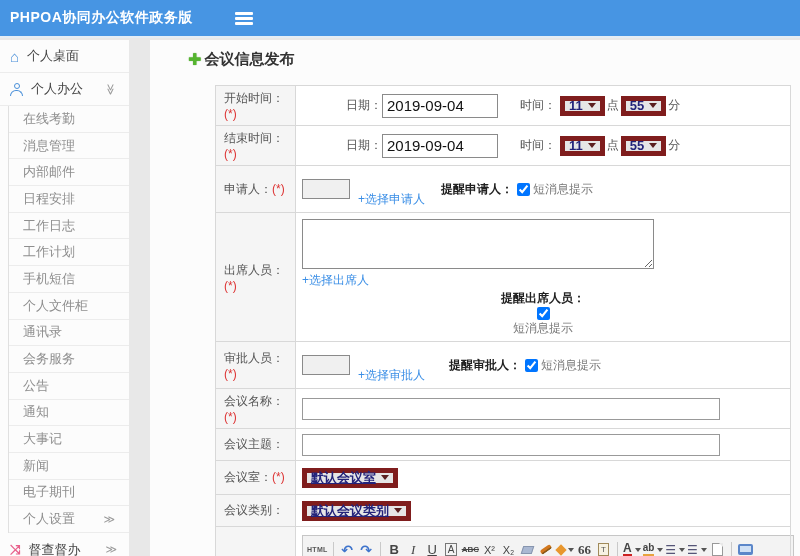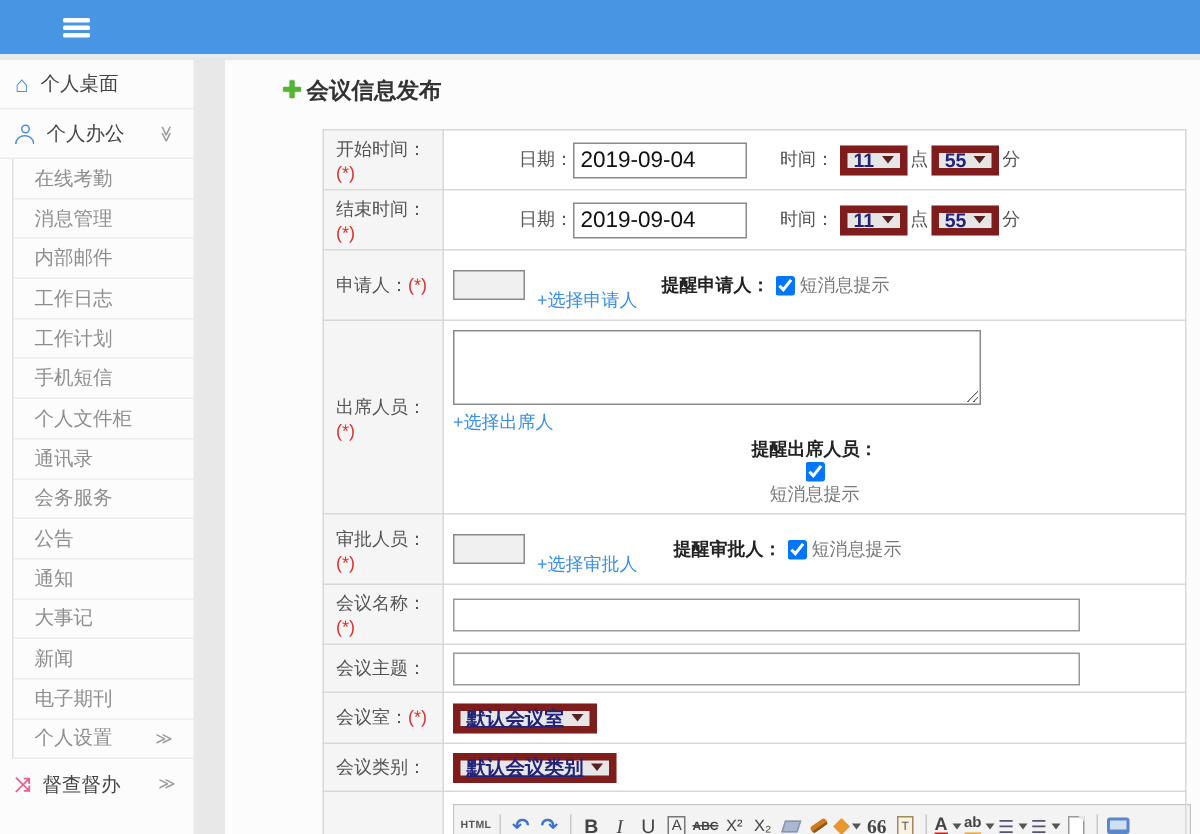--- a/index.html
+++ b/index.html
@@ -106,20 +106,21 @@
     border-left:4px solid transparent; border-top:4px solid #e8e8e8; }
   .ic-monitor { width:15px; height:11px; background:#5b86c9; border-radius:2px; position:relative; }
   .ic-monitor::before { content:""; position:absolute; left:2px; top:2px; right:2px; bottom:3px; background:#cfe0f5; }
 </style>
 </head>
 <body>
 
 <div class="stage">
 
   <div class="topbar">
+    <div class="topbar-title">PHPOA协同办公软件政务版</div>
     <div class="hamburger">
         <span></span>
         <span></span>
         <span></span>
       </div>
   </div>
 
   <div class="sidebar">
     <div class="side-top">
       <span class="icon-home">⌂</span>
@@ -135,20 +136,23 @@
     </div>
     <div class="submenu">
       <div class="sub-item">
           <span class="lbl">在线考勤</span>
         </div>
       <div class="sub-item">
           <span class="lbl">消息管理</span>
         </div>
       <div class="sub-item">
           <span class="lbl">内部邮件</span>
+        </div>
+      <div class="sub-item">
+          <span class="lbl">日程安排</span>
         </div>
       <div class="sub-item">
           <span class="lbl">工作日志</span>
         </div>
       <div class="sub-item">
           <span class="lbl">工作计划</span>
         </div>
       <div class="sub-item">
           <span class="lbl">手机短信</span>
         </div>

